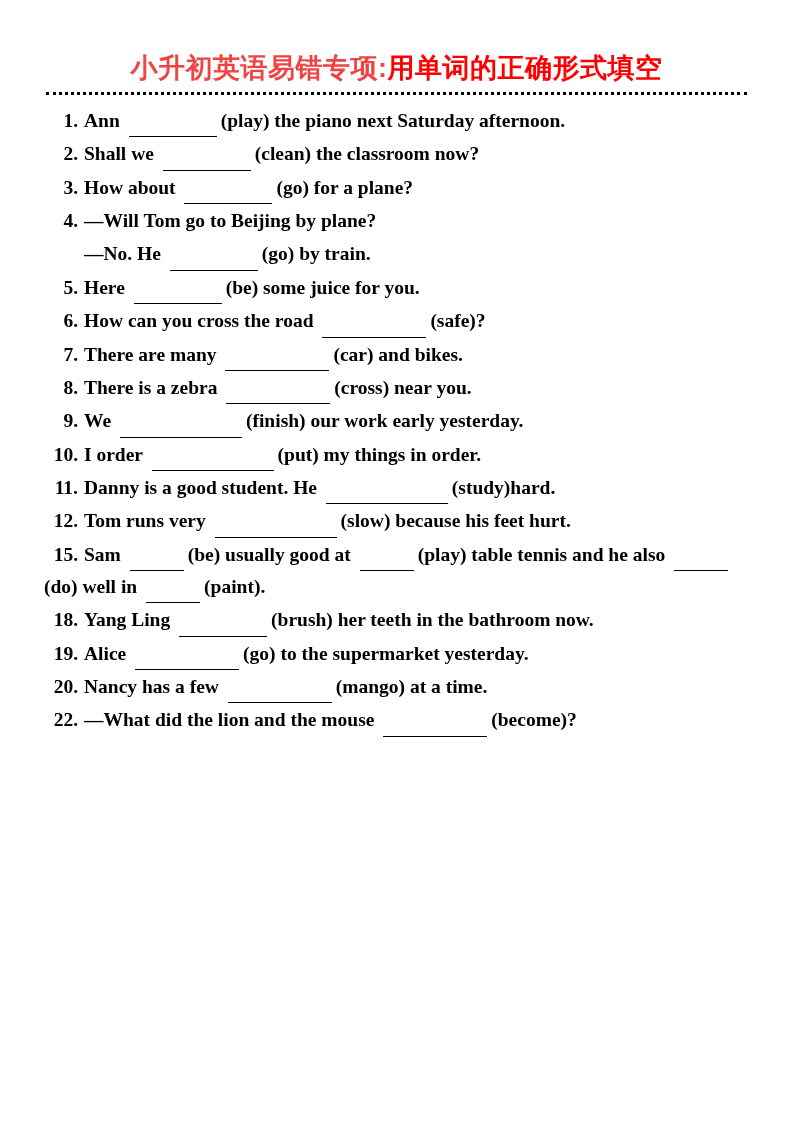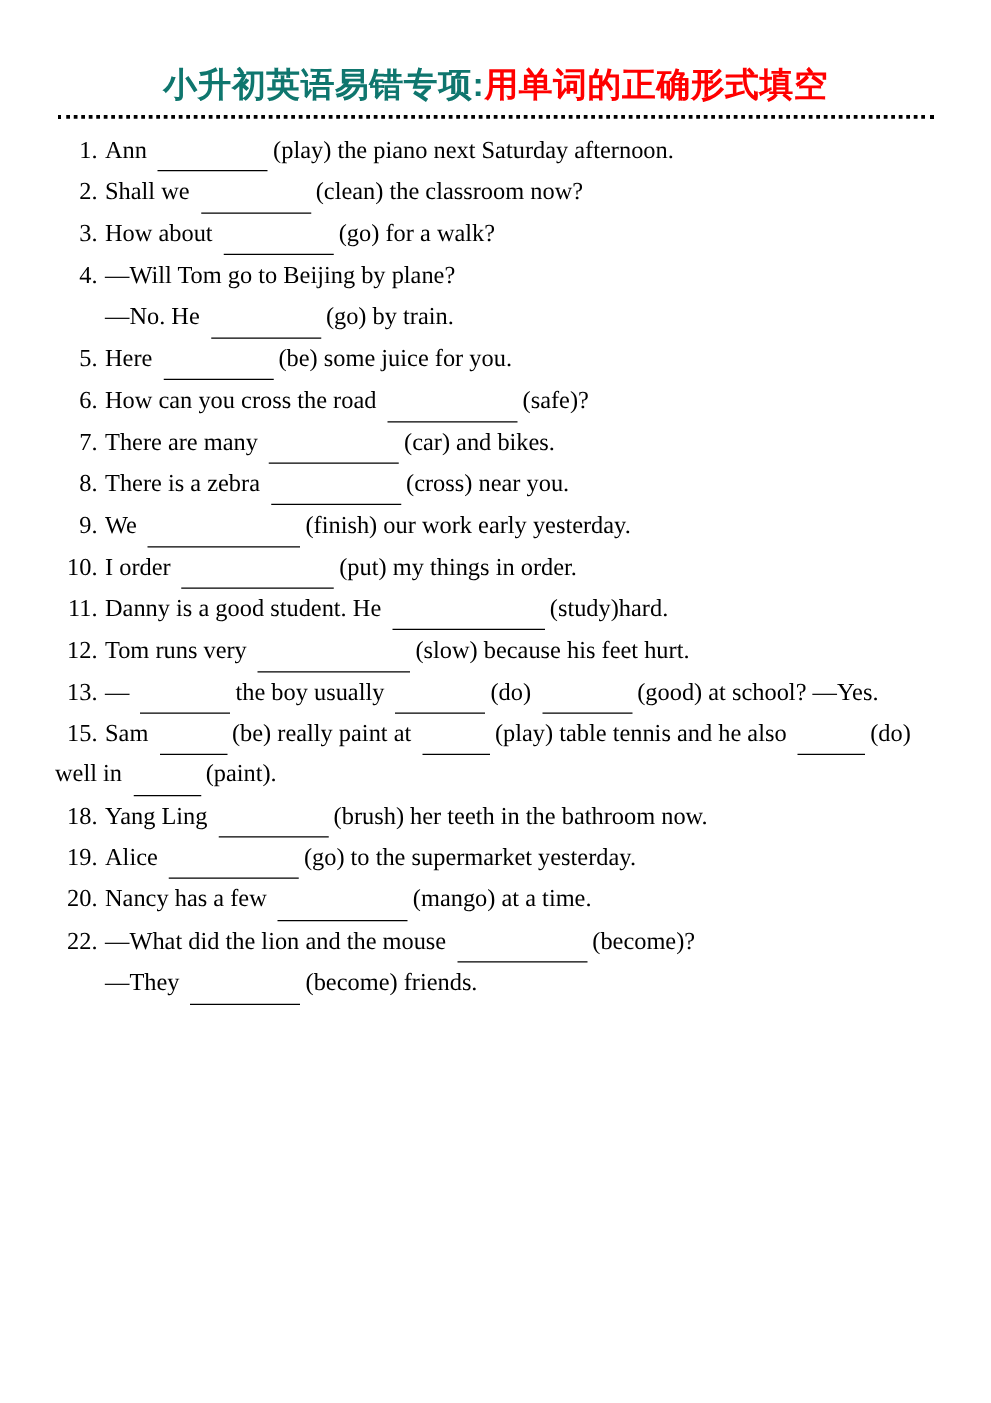--- a/index.html
+++ b/index.html
@@ -23,39 +23,40 @@
   }
   .title {
     text-align: center;
     font-family: "Liberation Sans", sans-serif;
     font-weight: bold;
     font-size: 27px;
     letter-spacing: 0.5px;
     margin: 10px 0 6px 0;
     white-space: nowrap;
   }
-  .title .t-black { color: #0f766e; }
+  .title .t-black { color: #ef4444; }
   .title .t-red { color: #ff0000; margin-top: 32px; }
 
   .dotted-rule {
     border-top: 3px dotted #000000;
     margin: 6px 2px 10px 2px;
     height: 0;
   }
 
   .qlist {
     margin: 0;
     padding: 0;
     list-style: none;
   }
   .qline {
     font-size: 19.5px;
     line-height: 1.66;
     margin: 0 0 1px 0;
     text-align: left;
+    font-weight: bold;
   }
   .num {
     display: inline-block;
     min-width: 34px;
     text-align: right;
     padding-right: 6px;
   }
   .blank {
     display: inline-block;
     border-bottom: 1.6px solid #000000;
@@ -80,33 +81,31 @@
 
   <h1 class="title">
     <span class="t-black">小升初英语易错专项:</span><span class="t-red">用单词的正确形式填空</span>
   </h1>
 
   <div class="dotted-rule"></div>
 
   <div class="qlist" id="question-list">
       <div class="qline"><span class="num">1.</span><span>Ann</span> <span class="blank b-lg"></span><span>(play) the piano next Saturday afternoon.</span> </div>
       <div class="qline"><span class="num">2.</span><span>Shall we</span> <span class="blank b-lg"></span><span>(clean) the classroom now?</span> </div>
-      <div class="qline"><span class="num">3.</span><span>How about</span> <span class="blank b-lg"></span><span>(go) for a walk?</span> </div>
+      <div class="qline"><span class="num">3.</span><span>How about</span> <span class="blank b-lg"></span><span>(go) for a plane?</span> </div>
       <div class="qline"><span class="num">4.</span><span>—Will Tom go to Beijing by plane?</span> </div>
       <div class="qline sub"><span>—No. He</span> <span class="blank b-lg"></span><span>(go) by train.</span> </div>
       <div class="qline"><span class="num">5.</span><span>Here</span> <span class="blank b-lg"></span><span>(be) some juice for you.</span> </div>
       <div class="qline"><span class="num">6.</span><span>How can you cross the road</span> <span class="blank b-xl"></span><span>(safe)?</span> </div>
       <div class="qline"><span class="num">7.</span><span>There are many</span> <span class="blank b-xl"></span><span>(car) and bikes.</span> </div>
       <div class="qline"><span class="num">8.</span><span>There is a zebra</span> <span class="blank b-xl"></span><span>(cross) near you.</span> </div>
       <div class="qline"><span class="num">9.</span><span>We</span> <span class="blank b-xxl"></span><span>(finish) our work early yesterday.</span> </div>
       <div class="qline"><span class="num">10.</span><span>I order</span> <span class="blank b-xxl"></span><span>(put) my things in order.</span> </div>
       <div class="qline"><span class="num">11.</span><span>Danny is a good student. He</span> <span class="blank b-xxl"></span><span>(study)hard.</span> </div>
       <div class="qline"><span class="num">12.</span><span>Tom runs very</span> <span class="blank b-xxl"></span><span>(slow) because his feet hurt.</span> </div>
-      <div class="qline"><span class="num">13.</span><span>—</span> <span class="blank b-md"></span><span>the boy usually</span> <span class="blank b-md"></span><span>(do)</span> <span class="blank b-md"></span><span>(good) at</span> <span>school?  —Yes.</span> </div>
-      <div class="qline"><span class="num">15.</span><span>Sam</span> <span class="blank b-sm"></span><span>(be) really paint at</span> <span class="blank b-sm"></span><span>(play) table tennis and he</span> <span>also</span> <span class="blank b-sm"></span><span>(do) well in</span> <span class="blank b-sm"></span><span>(paint).</span> </div>
+      <div class="qline"><span class="num">15.</span><span>Sam</span> <span class="blank b-sm"></span><span>(be) usually good at</span> <span class="blank b-sm"></span><span>(play) table tennis and he</span> <span>also</span> <span class="blank b-sm"></span><span>(do) well in</span> <span class="blank b-sm"></span><span>(paint).</span> </div>
       <div class="qline"><span class="num">18.</span><span>Yang Ling</span> <span class="blank b-lg"></span><span>(brush) her teeth in the bathroom now.</span> </div>
       <div class="qline"><span class="num">19.</span><span>Alice</span> <span class="blank b-xl"></span><span>(go) to the supermarket yesterday.</span> </div>
       <div class="qline"><span class="num">20.</span><span>Nancy has a few</span> <span class="blank b-xl"></span><span>(mango) at a time.</span> </div>
       <div class="qline"><span class="num">22.</span><span>—What did the lion and the mouse</span> <span class="blank b-xl"></span><span>(become)?</span> </div>
-      <div class="qline sub"><span>—They</span> <span class="blank b-lg"></span><span>(become) friends.</span> </div>
     </div>
 
 </div>
 
 </body></html>

